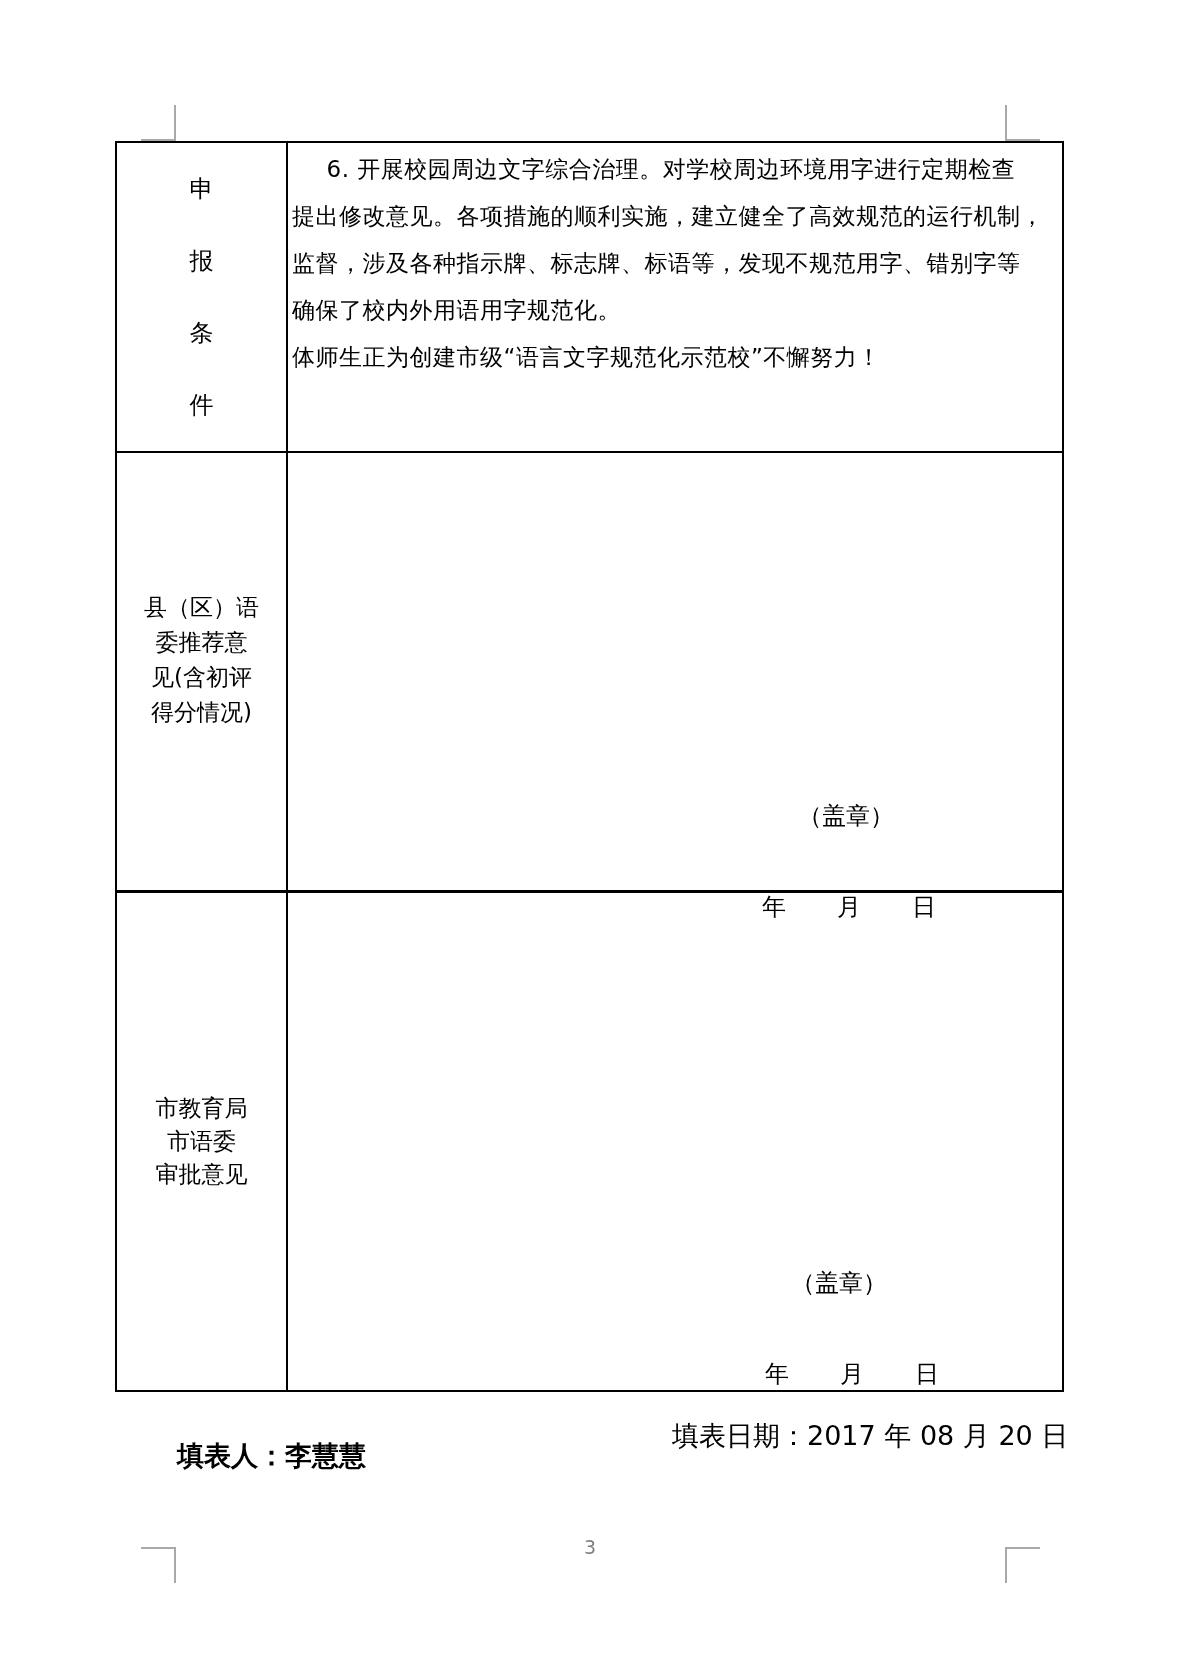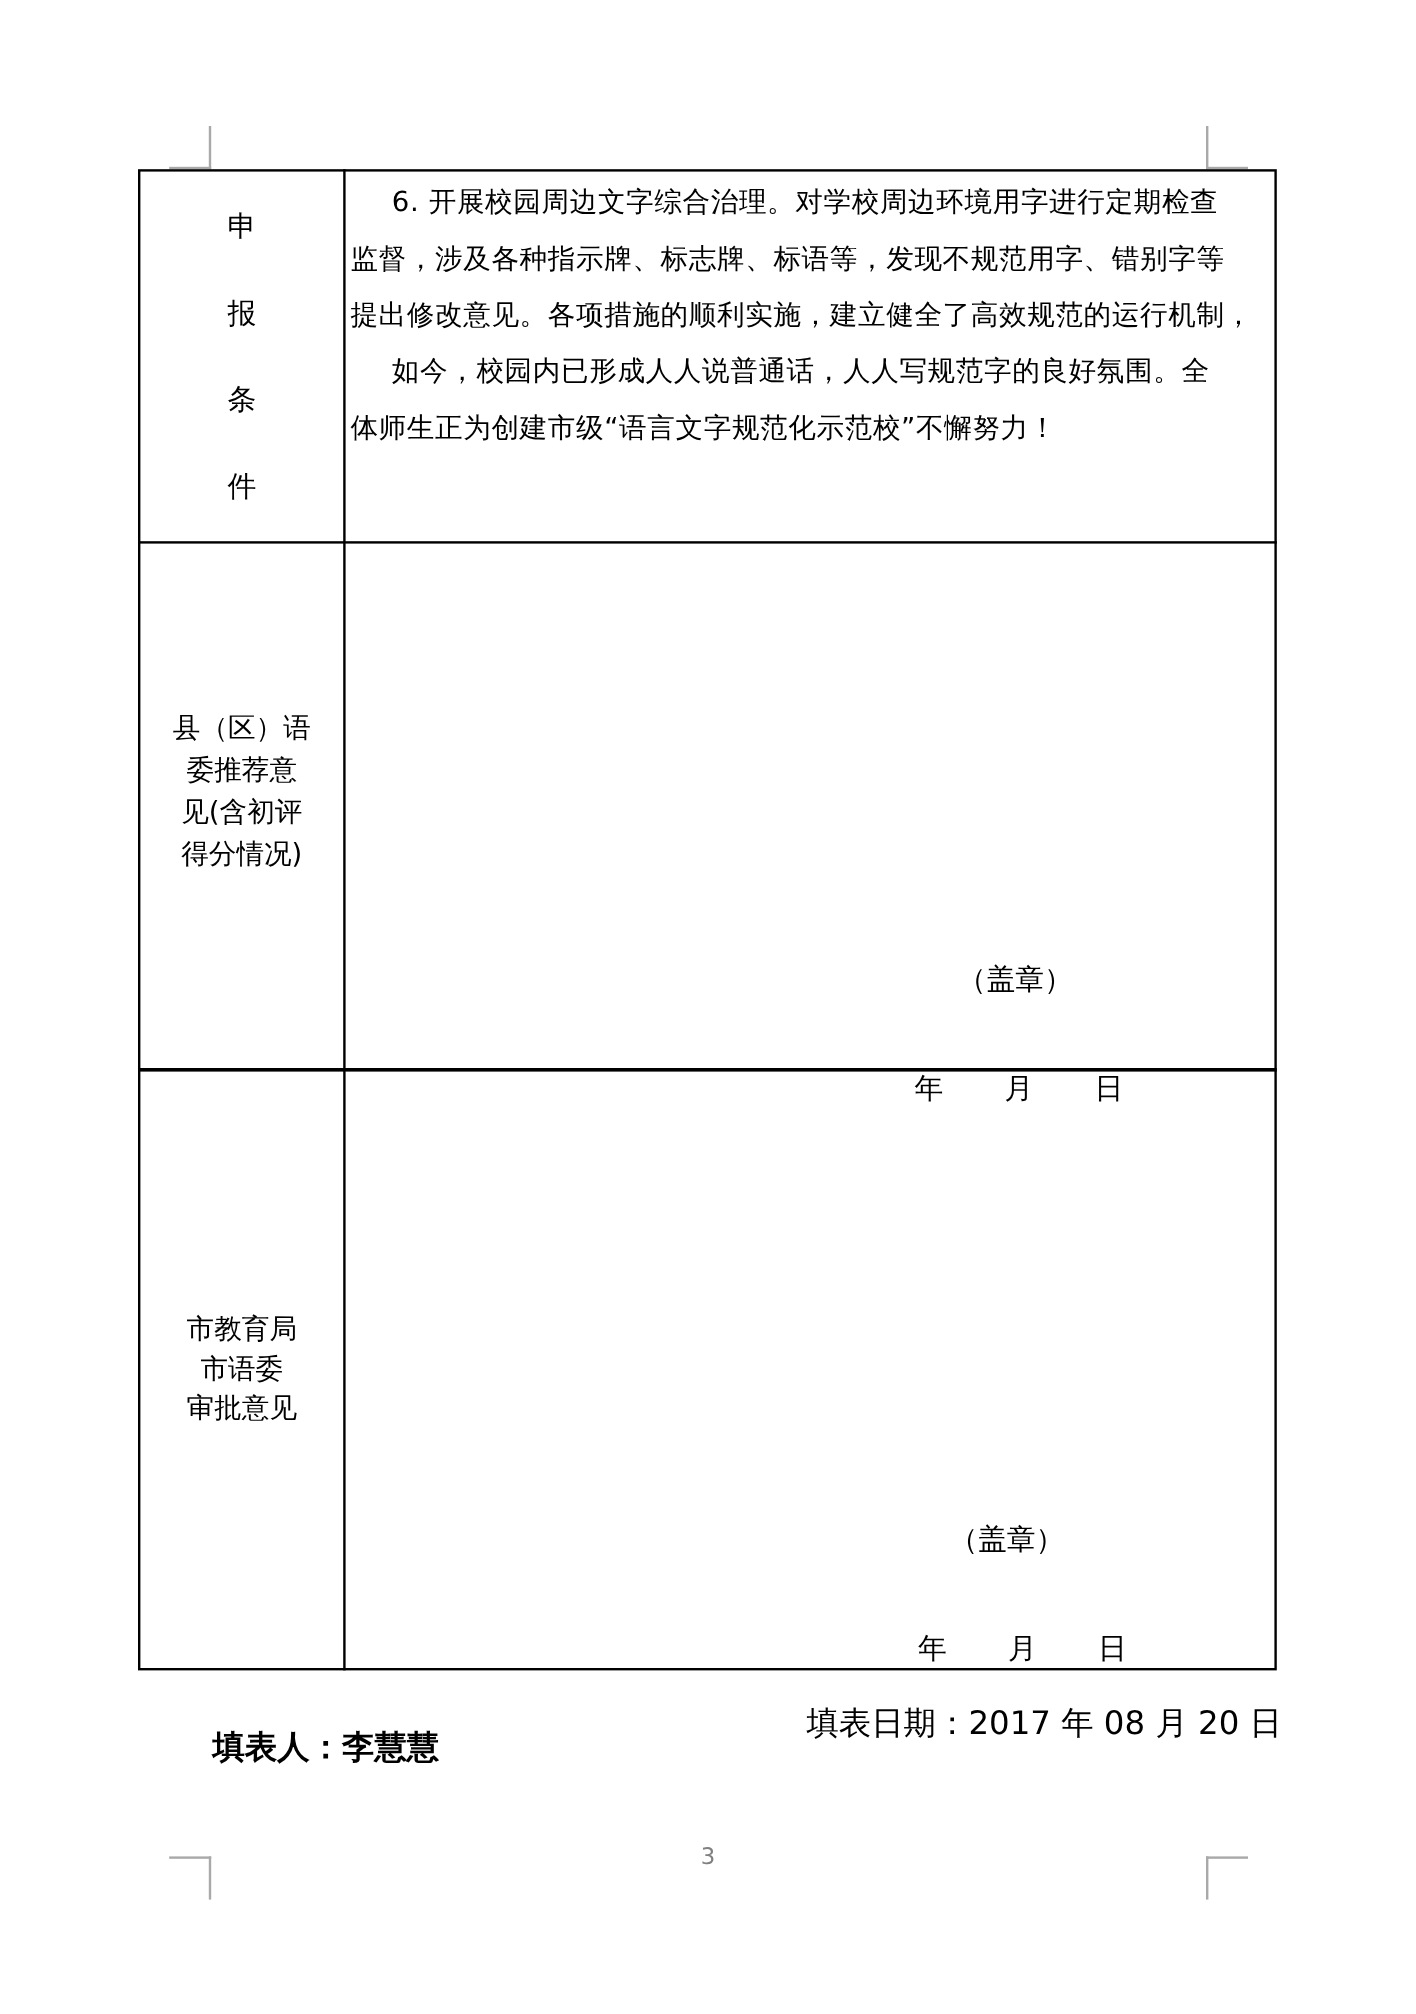--- a/index.html
+++ b/index.html
@@ -91,23 +91,23 @@
   <div class="h-div2"></div>
 
   <div class="label-cell cond-label">
     <span>申</span>
     <span>报</span>
     <span>条</span>
     <span>件</span>
   </div>
   <div class="cond-content">
     <div class="line indent">6. 开展校园周边文字综合治理。对学校周边环境用字进行定期检查</div>
+    <div class="line">提出修改意见。各项措施的顺利实施，建立健全了高效规范的运行机制，</div>
     <div class="line">监督，涉及各种指示牌、标志牌、标语等，发现不规范用字、错别字等</div>
-    <div class="line">提出修改意见。各项措施的顺利实施，建立健全了高效规范的运行机制，</div>
-    <div class="line indent">如今，校园内已形成人人说普通话，人人写规范字的良好氛围。全</div>
+    <div class="line">确保了校内外用语用字规范化。</div>
     <div class="line">体师生正为创建市级“语言文字规范化示范校”不懈努力！</div>
   </div>
 
   <div class="label-cell county-label">
     <div>县（区）语</div>
     <div>委推荐意</div>
     <div>见(含初评</div>
     <div>得分情况)</div>
   </div>
   <div class="opinion-cell county-cell">

